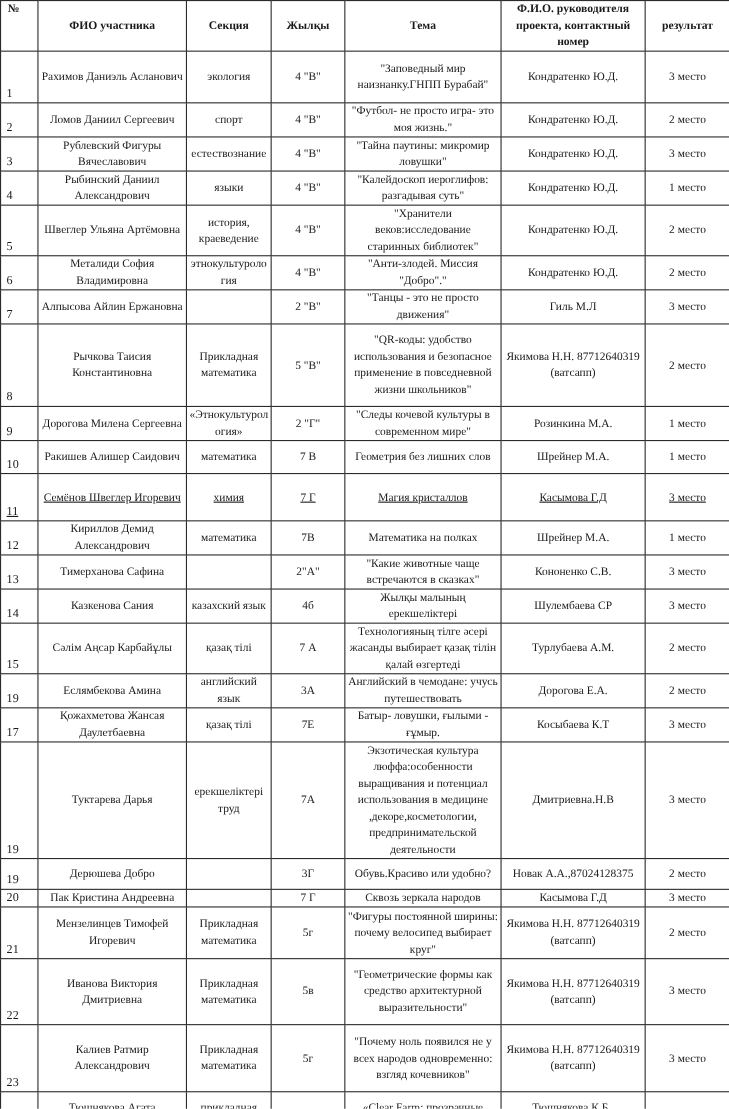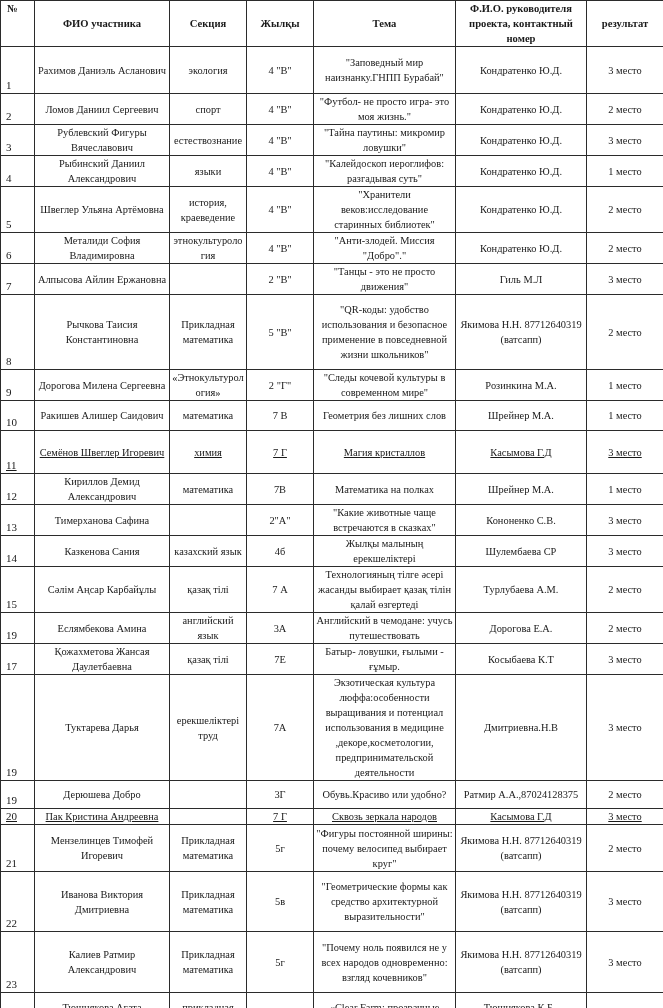--- a/index.html
+++ b/index.html
@@ -196,24 +196,24 @@
         <td>Экзотическая культура люффа:особенности выращивания и потенциал использования в медицине ,декоре,косметологии, предпринимательской деятельности</td>
         <td>Дмитриевна.Н.В</td>
         <td>3 место</td>
       </tr>
       <tr style="height: 28px;">
         <td class="num">19</td>
         <td>Дерюшева Добро</td>
         <td></td>
         <td>3Г</td>
         <td>Обувь.Красиво или удобно?</td>
-        <td>Ратмир А.А.,87024128375</td>
-        <td>2 место</td>
-      </tr>
-      <tr style="height: 15px; text-decoration: underline;">
+        <td>Новак А.А.,87024128375</td>
+        <td>2 место</td>
+      </tr>
+      <tr style="height: 15px;">
         <td class="num">20</td>
         <td>Пак Кристина Андреевна</td>
         <td></td>
         <td>7 Г</td>
         <td>Сквозь зеркала народов</td>
         <td>Касымова Г.Д</td>
         <td>3 место</td>
       </tr>
       <tr style="height: 47px;">
         <td class="num">21</td>

